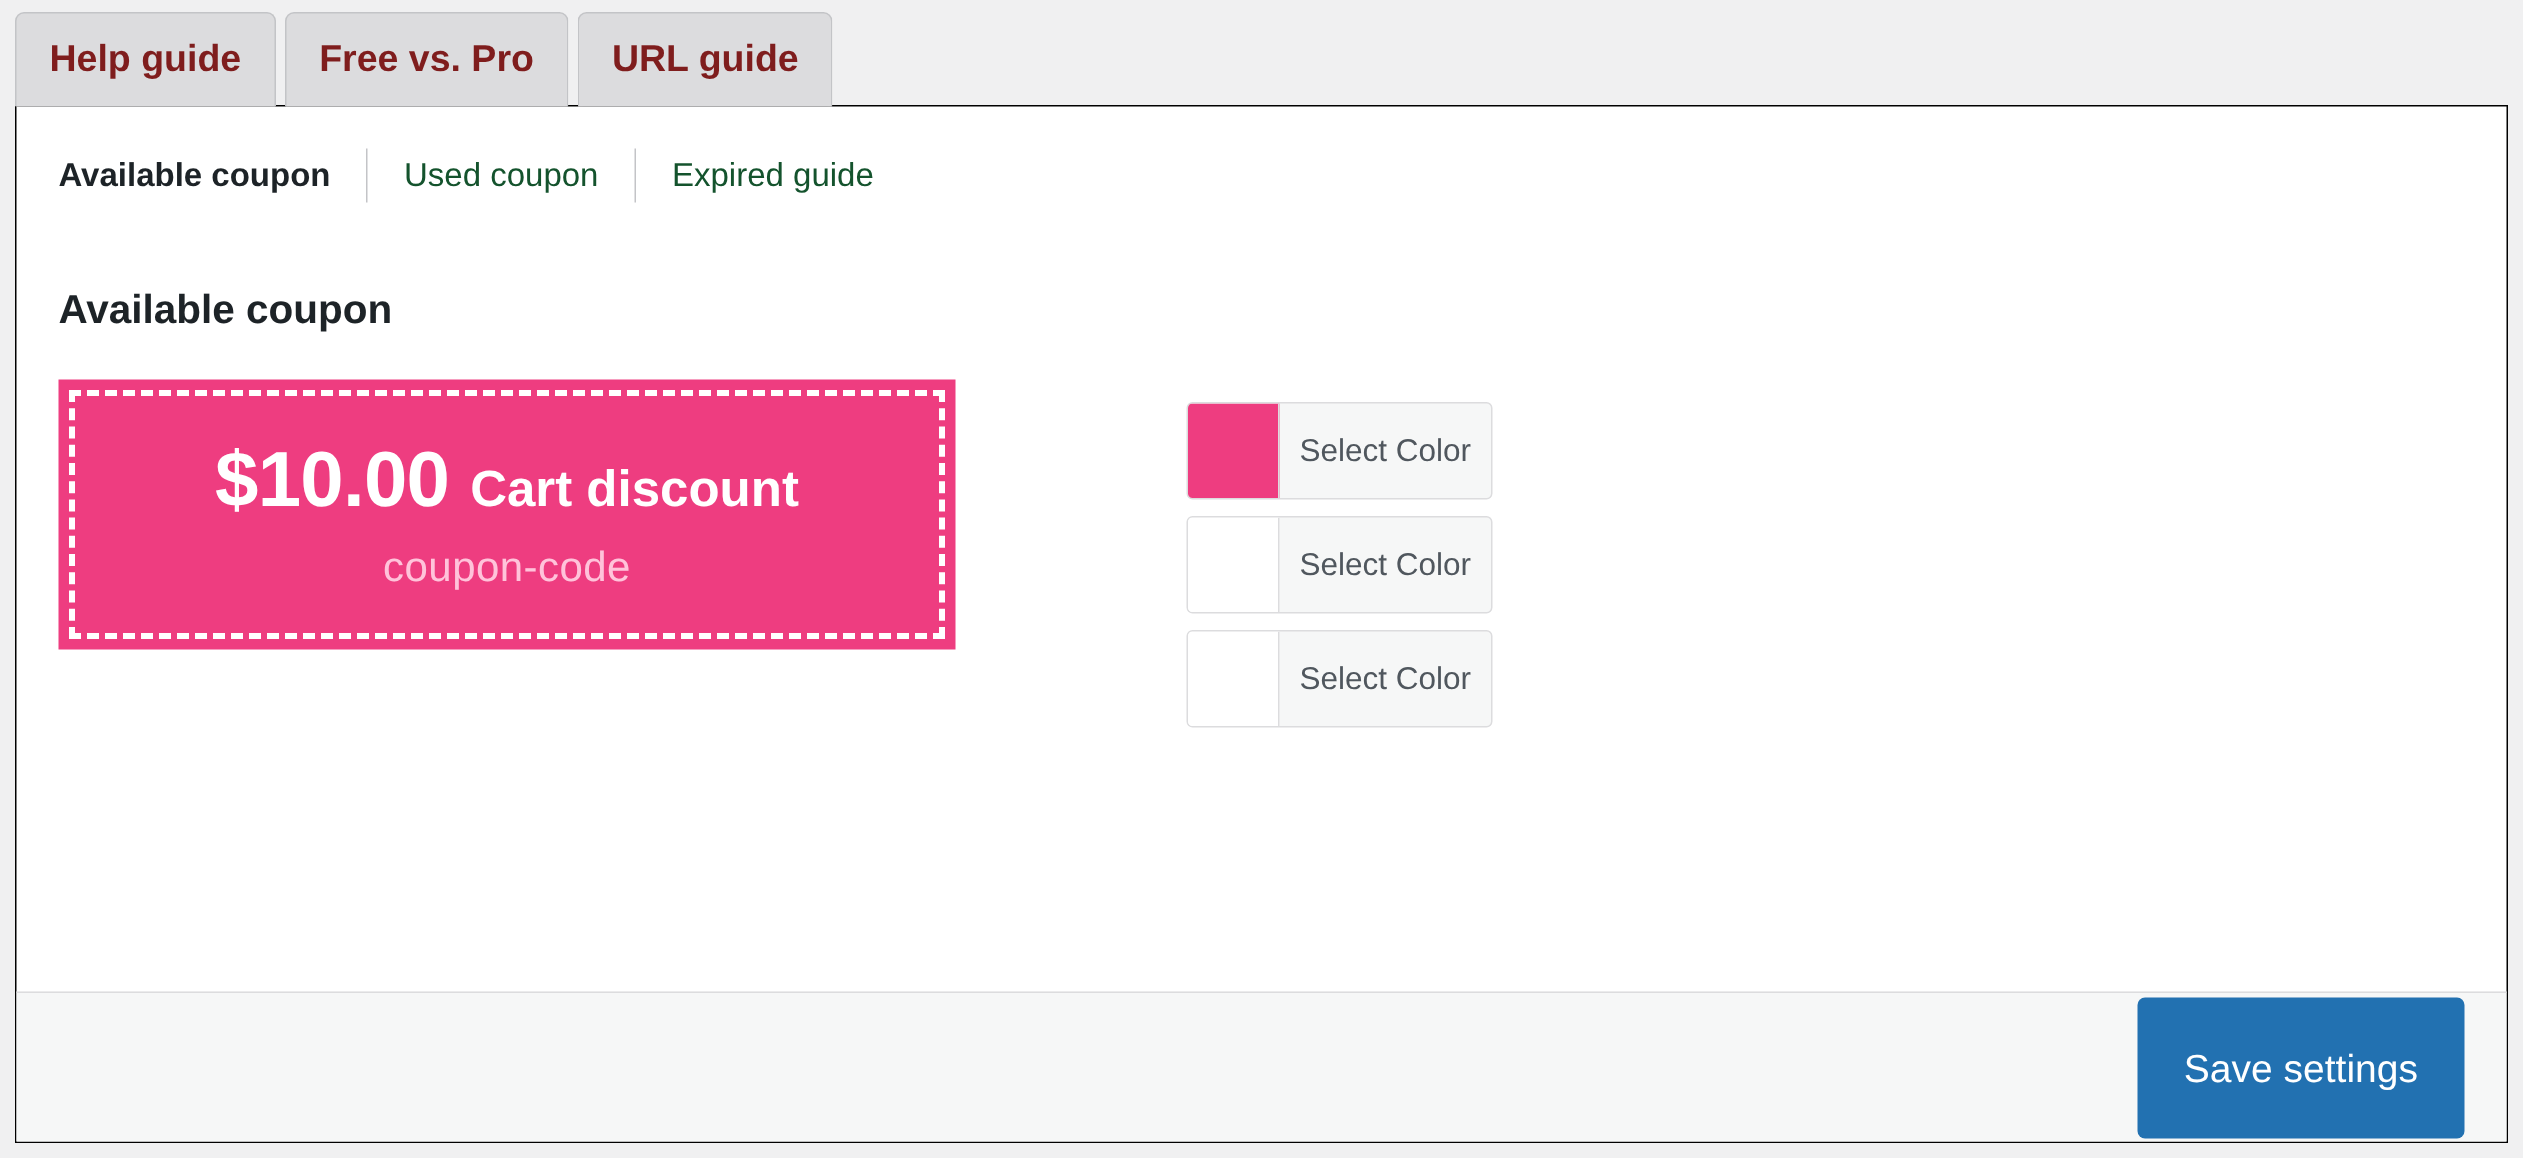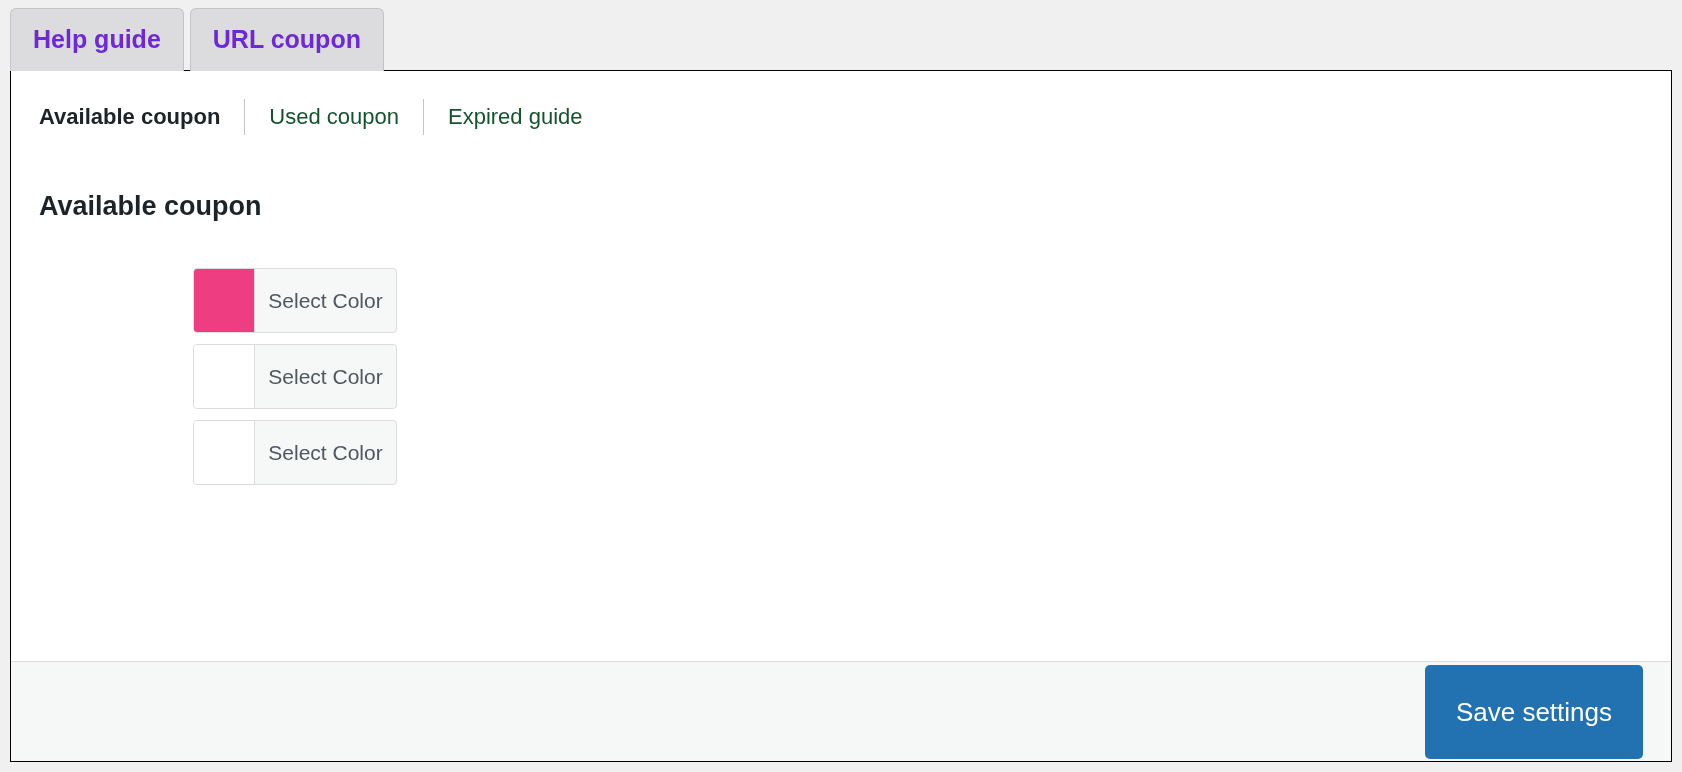--- a/index.html
+++ b/index.html
@@ -23,21 +23,21 @@
     display: flex;
     align-items: flex-end;
     gap: 6px;
     z-index: 5;
   }
   .tab {
     background: #dcdcde;
     border: 1px solid #c3c4c7;
     border-bottom: none;
     border-radius: 6px 6px 0 0;
-    color: #6d28d9;
+    color: #7f1d1d;
     font-size: 25px;
     font-weight: 700;
     line-height: 1;
     padding: 18px 22px 19px;
     box-sizing: border-box;
     white-space: nowrap;
     cursor: pointer;
   }
   .tab.active {
     background: #ffffff;
@@ -222,21 +222,24 @@
   }
 </style>
 </head>
 <body>
 
 <div class="tab-strip">
   <div class="tab">
     <span>Help guide</span>
   </div>
   <div class="tab">
-    <span>URL coupon</span>
+    <span>Free vs. Pro</span>
+  </div>
+  <div class="tab">
+    <span>URL guide</span>
   </div>
 </div>
 
 <div class="panel">
 
   <div class="panel-body">
 
     <div class="subnav">
       <div class="subnav-item current">
         <span>Available coupon</span>
@@ -248,20 +251,29 @@
       <div class="subnav-sep"></div>
       <div class="subnav-item link">
         <span>Expired guide</span>
       </div>
     </div>
 
     <h2 class="section-title">Available coupon</h2>
 
     <div class="content-row">
 
+      <div class="coupon-card" style="background: rgb(238, 61, 128);">
+        <div class="coupon-inner" style="border-color: rgb(255, 255, 255);">
+          <div class="coupon-headline">
+            <span class="coupon-amount">$10.00</span>
+            <span class="coupon-label">Cart discount</span>
+          </div>
+          <div class="coupon-code" style="color: rgb(255, 195, 218);">coupon-code</div>
+        </div>
+      </div>
 
       <div class="color-picker-col">
 
         <div class="color-picker">
           <div class="color-swatch" style="background:#ee3d80;"></div>
           <div class="color-picker-label">Select Color</div>
         </div>
 
         <div class="color-picker">
           <div class="color-swatch" style="background:#ffffff;"></div>

